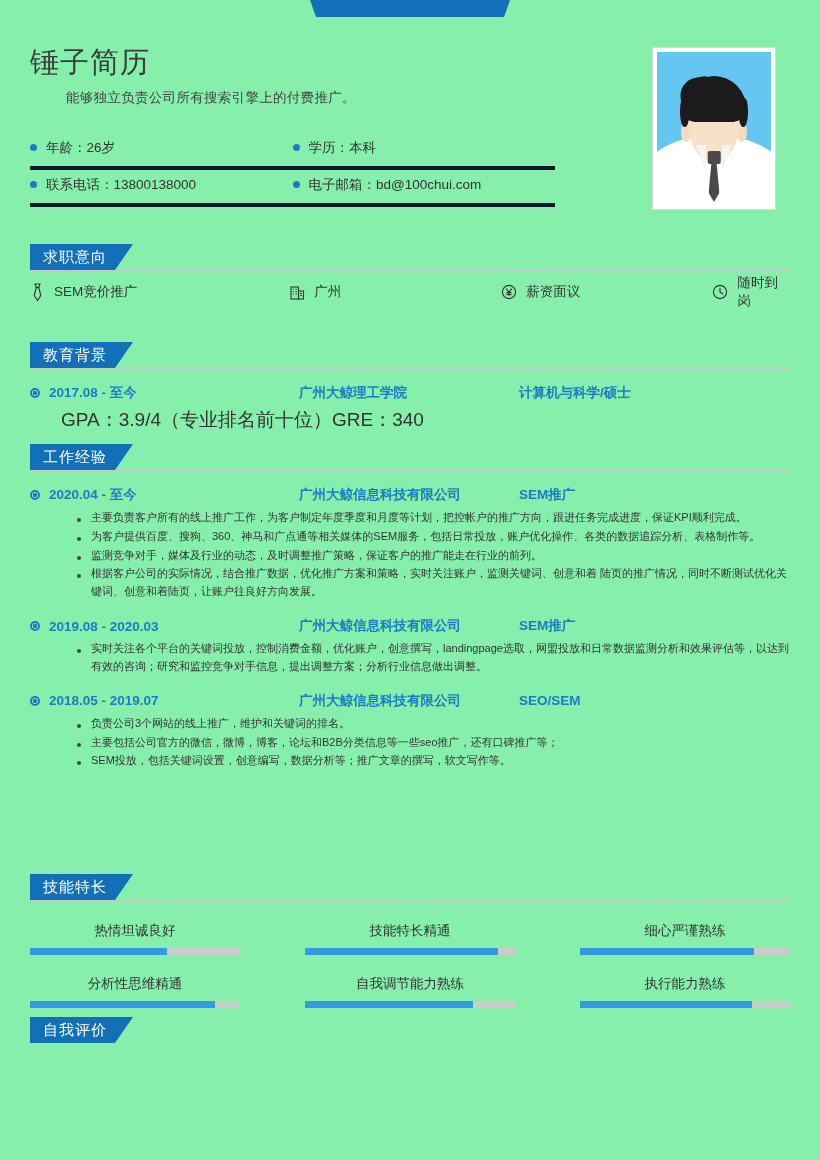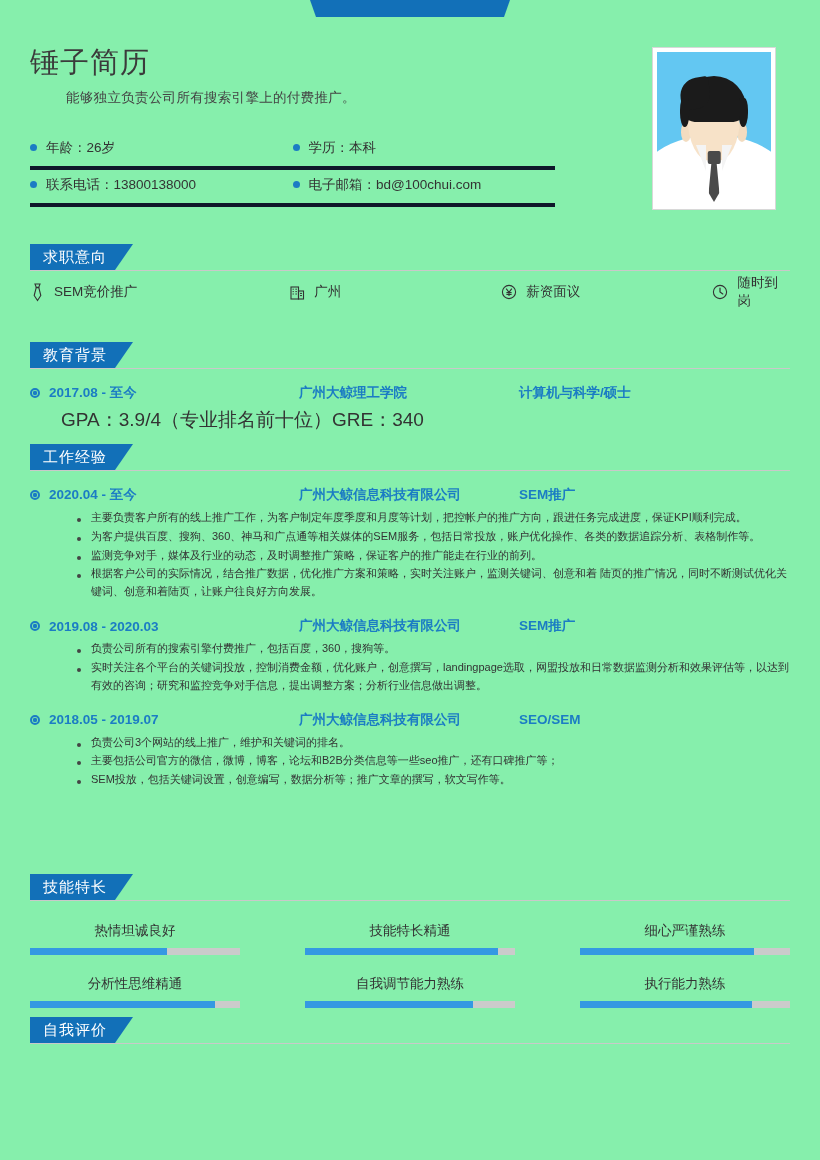--- a/index.html
+++ b/index.html
@@ -493,21 +493,20 @@
     </div>
 
     <div class="entry">
       <div class="entry-head">
         <span class="ring"></span>
         <span class="e-date">2019.08 - 2020.03</span>
         <span class="e-org">广州大鲸信息科技有限公司</span>
         <span class="e-role">SEM推广</span>
       </div>
       <ul class="bullets">
-        <li>负责公司所有的搜索引擎付费推广，包括百度，360，搜狗等。</li>
         <li>实时关注各个平台的关键词投放，控制消费金额，优化账户，创意撰写，landingpage选取，网盟投放和日常数据监测分析和效果评估等，以达到有效的咨询；研究和监控竞争对手信息，提出调整方案；分析行业信息做出调整。</li>
       </ul>
     </div>
 
     <div class="entry">
       <div class="entry-head">
         <span class="ring"></span>
         <span class="e-date">2018.05 - 2019.07</span>
         <span class="e-org">广州大鲸信息科技有限公司</span>
         <span class="e-role">SEO/SEM</span>

